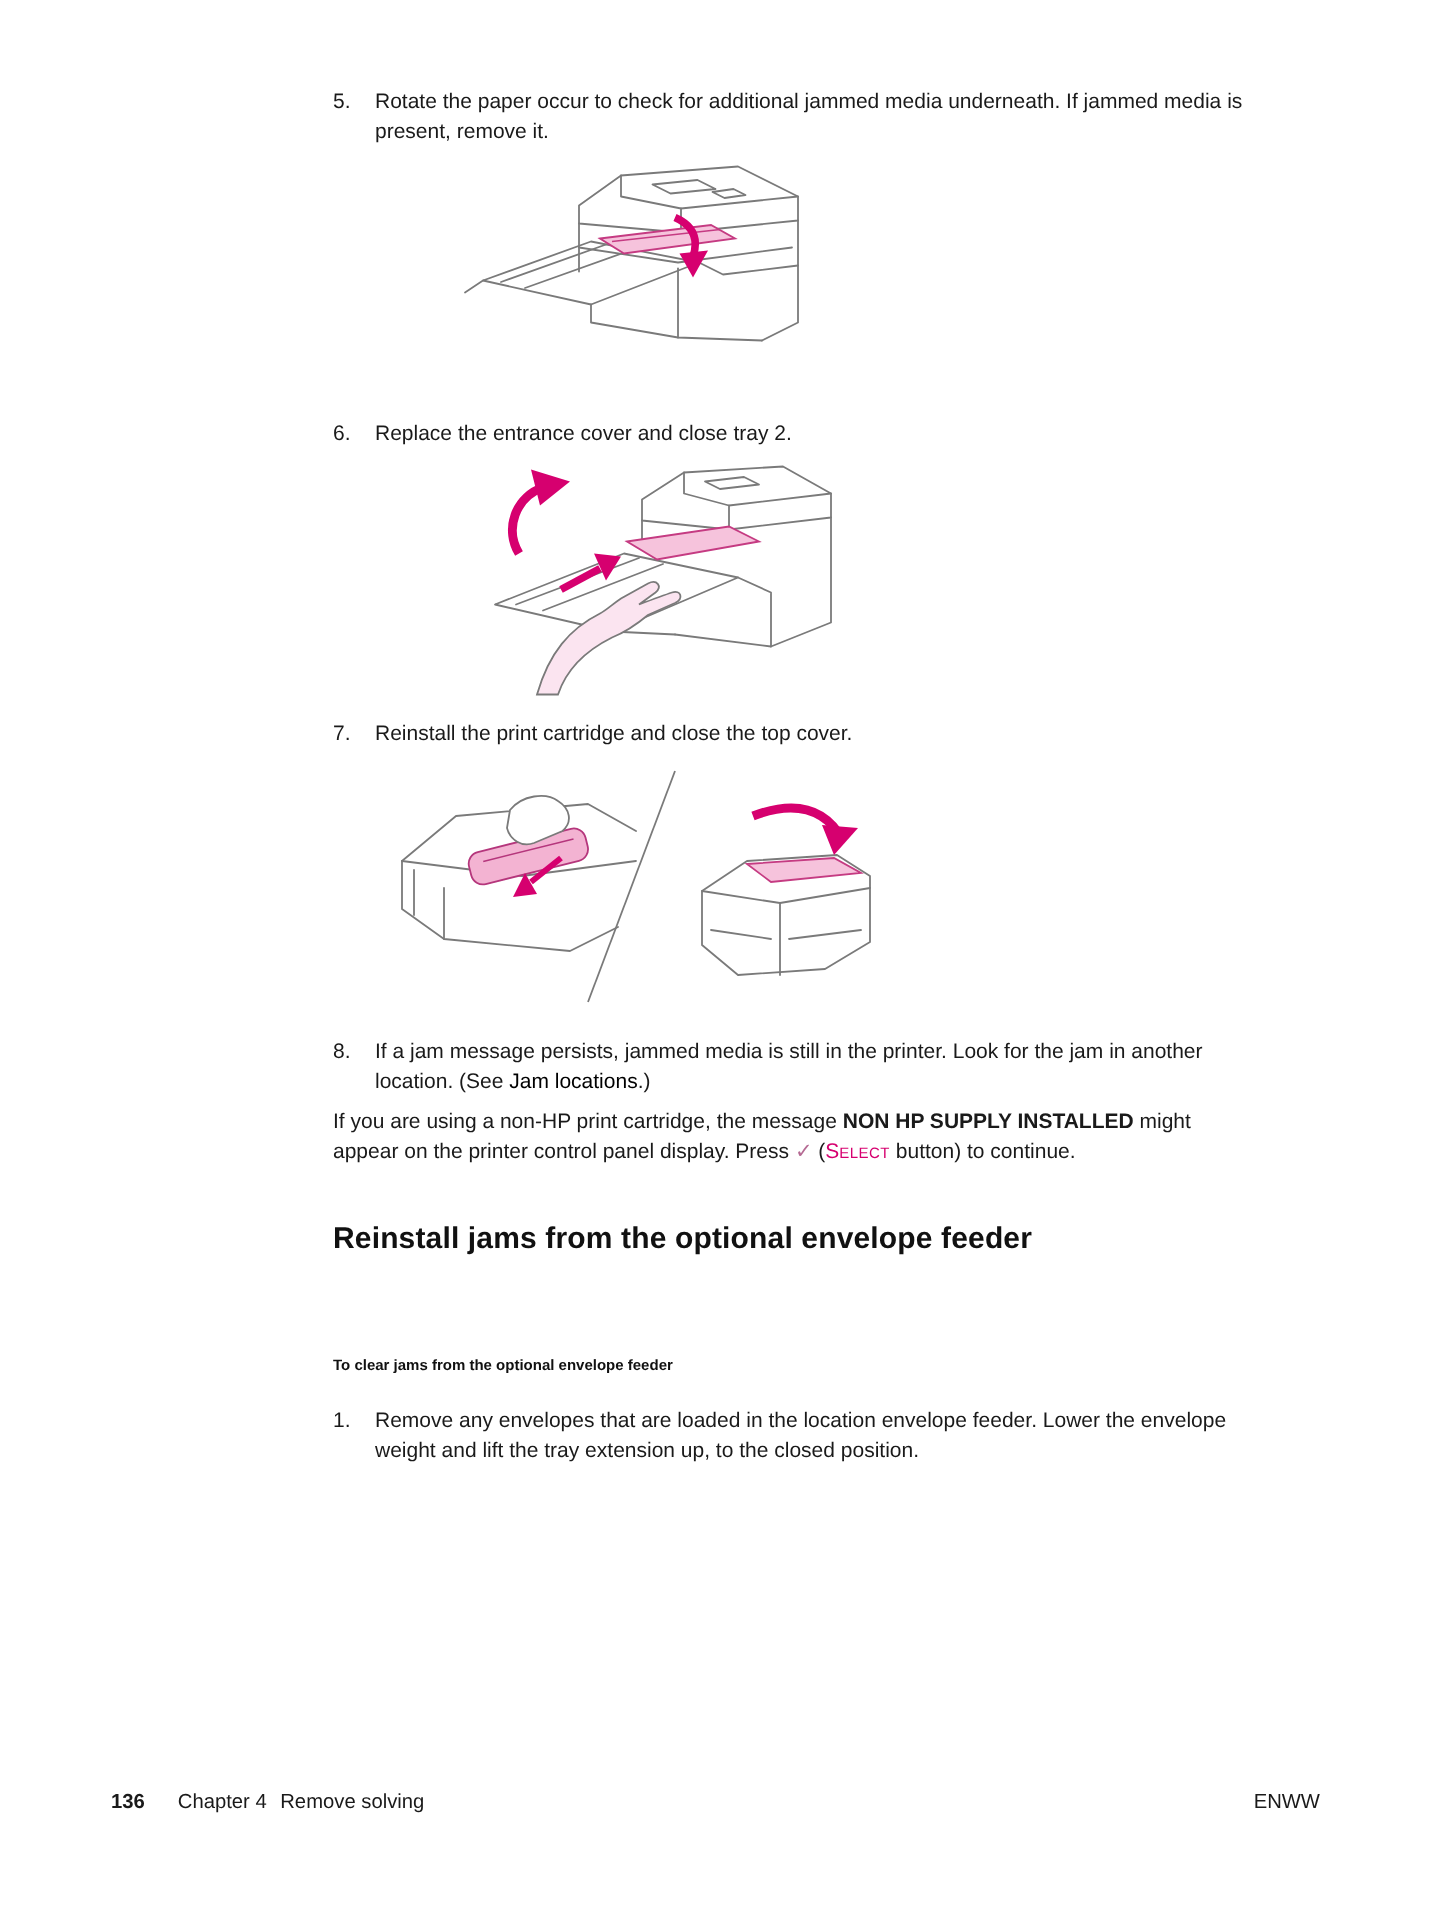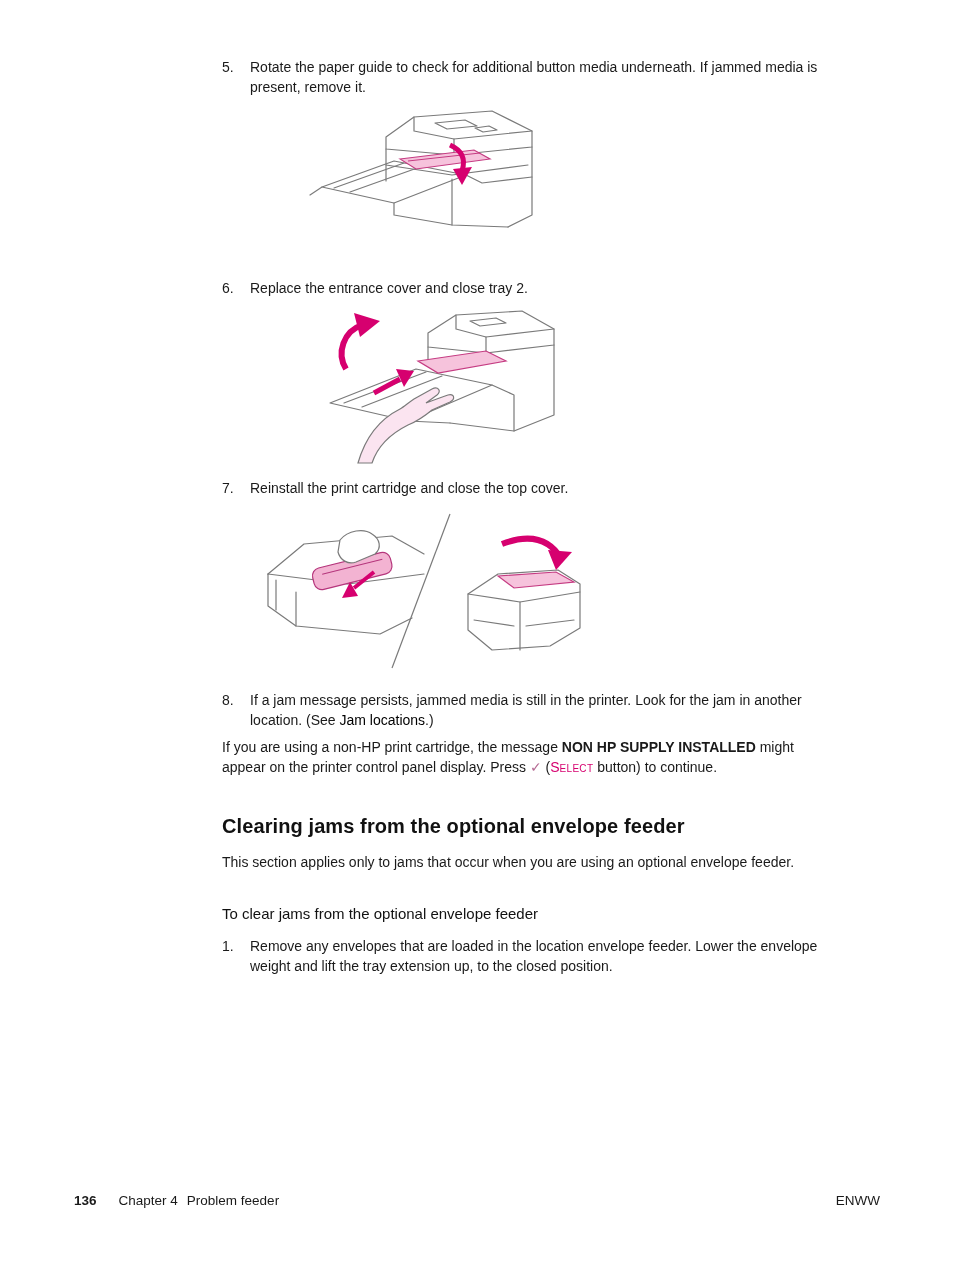--- a/index.html
+++ b/index.html
@@ -25,21 +25,21 @@
   }
   .bold { font-weight:bold; }
   .check-glyph { color:#b56a93; font-size:14px; }
   .sc-init { color:#d6006f; }
   .sc-rest { color:#d6006f; font-size:10px; letter-spacing:0.3px; }
 
   h1.section-heading {
     font-size:20px; font-weight:bold; color:#111; letter-spacing:0.1px;
   }
   h2.section-subheading {
-    font-size:15px; font-weight:normal; color:#111;
+    font-size:10px; font-weight:bold; color:#111;
   }
 
   figure { display:block; }
   figure svg { display:block; }
 
   .footer {
     display:flex; align-items:flex-end;
     font-size:13.5px;
   }
   .footer .pg-num { font-weight:bold; }
@@ -47,21 +47,21 @@
   .footer .sect { margin-left:9px; }
   .footer .right { margin-left:auto; }
 </style>
 </head>
 <body>
 
 <div class="page">
 
   <div class="abs step" style="top:57px;left:222px;">
     <span class="step-num">5.</span>
-    <span class="step-body">Rotate the paper guide to check for additional button media underneath. If jammed media is present, remove it.</span>
+    <span class="step-body">Rotate the paper occur to check for additional jammed media underneath. If jammed media is present, remove it.</span>
   </div>
 
   <figure class="abs" style="top:103px;left:302px;">
     <svg width="270" height="162" viewBox="0 0 270 162">
       <g fill="none" stroke="#7a7a7a" stroke-width="1.2" stroke-linejoin="round" stroke-linecap="round">
         <path d="M84 34 L112 14 L190 8 L230 28 L230 44 L152 52 L84 46 Z"></path>
         <path d="M112 14 L112 28 L152 36 L152 52"></path>
         <path d="M152 36 L230 28"></path>
         <path d="M133 20 l30 -3 l12 6 l-30 3 Z"></path>
         <path d="M173 25 l14 -2 l8 4 l-14 2 Z"></path>
@@ -161,31 +161,30 @@
     </svg>
   </figure>
 
   <div class="abs step" style="top:690px;left:222px;">
     <span class="step-num">8.</span>
     <span class="step-body"><span>If a jam message persists, jammed media is still in the printer. Look for the jam in another location. (See </span><a class="link">Jam locations</a><span>.)</span></span>
   </div>
 
   <p class="abs body-text" style="top:737px;left:222px;width:616px;"><span>If you are using a non-HP print cartridge, the message </span><span class="bold">NON HP SUPPLY INSTALLED</span><span> might appear on the printer control panel display. Press </span><span class="check-glyph">✓</span><span> (</span><span class="sc-init">S</span><span class="sc-rest">ELECT</span><span> button) to continue.</span></p>
 
-  <h1 class="abs section-heading" style="top:815px;left:222px;">Clearing jams from the optional envelope feeder</h1>
+  <h1 class="abs section-heading" style="top:815px;left:222px;">Reinstall jams from the optional envelope feeder</h1>
 
-  <p class="abs body-text" style="top:852px;left:222px;width:700px;">This section applies only to jams that occur when you are using an optional envelope feeder.</p>
 
   <h2 class="abs section-subheading" style="top:905px;left:222px;">To clear jams from the optional envelope feeder</h2>
 
   <div class="abs step" style="top:936px;left:222px;">
     <span class="step-num">1.</span>
     <span class="step-body">Remove any envelopes that are loaded in the location envelope feeder. Lower the envelope weight and lift the tray extension up, to the closed position.</span>
   </div>
 
   <div class="abs footer" style="top:1193px;left:74px;right:74px;">
     <span class="pg-num">136</span>
     <span class="chap">Chapter 4</span>
-    <span class="sect">Problem feeder</span>
+    <span class="sect">Remove solving</span>
     <span class="right">ENWW</span>
   </div>
 
 </div>
 
 </body></html>

